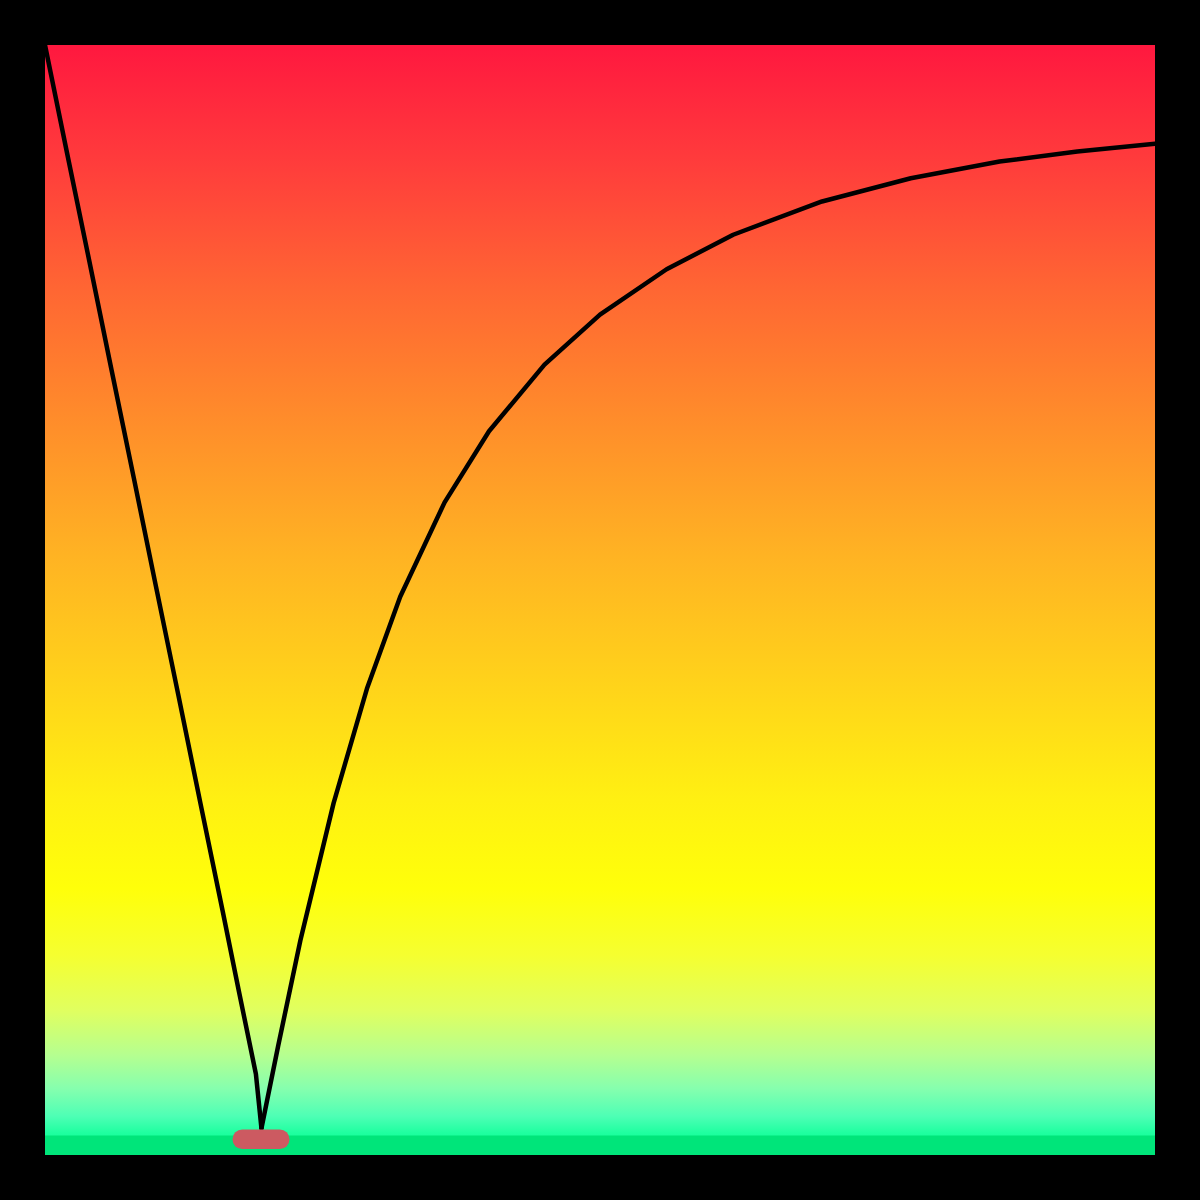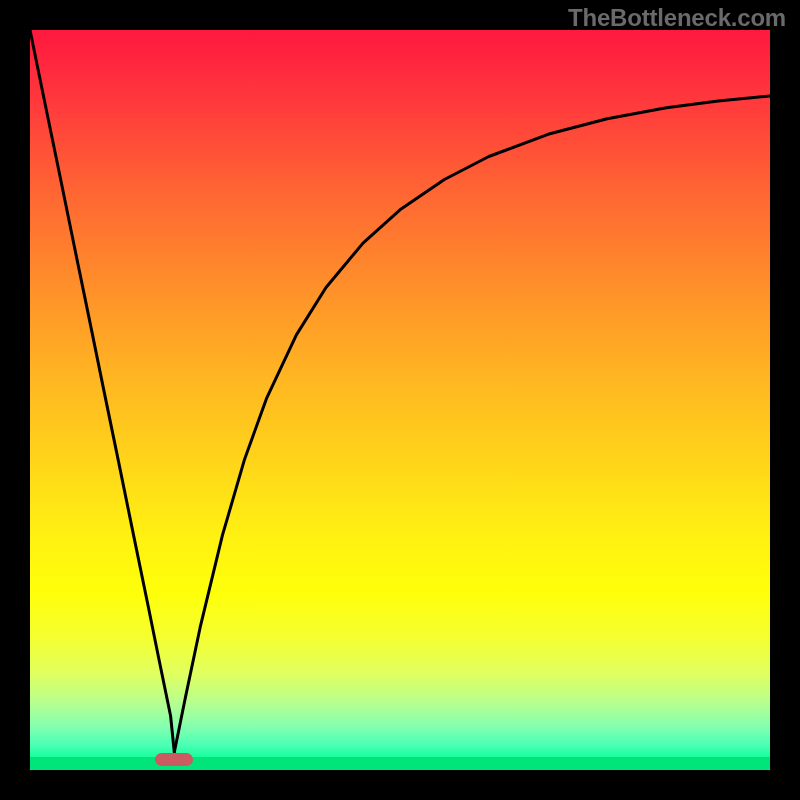--- a/index.html
+++ b/index.html
@@ -107,14 +107,13 @@
     </svg>
 
     <div class="marker" id="marker" style="width: 38px; left: 125.3px; bottom: 4px; background: rgb(204, 90, 97);"></div>
   </div>
 
   <div class="border-top"></div>
   <div class="border-bottom"></div>
   <div class="border-left"></div>
   <div class="border-right"></div>
 
-  <div class="watermark">TheBottleneck.com</div>
 </div>
 
 </body></html>

